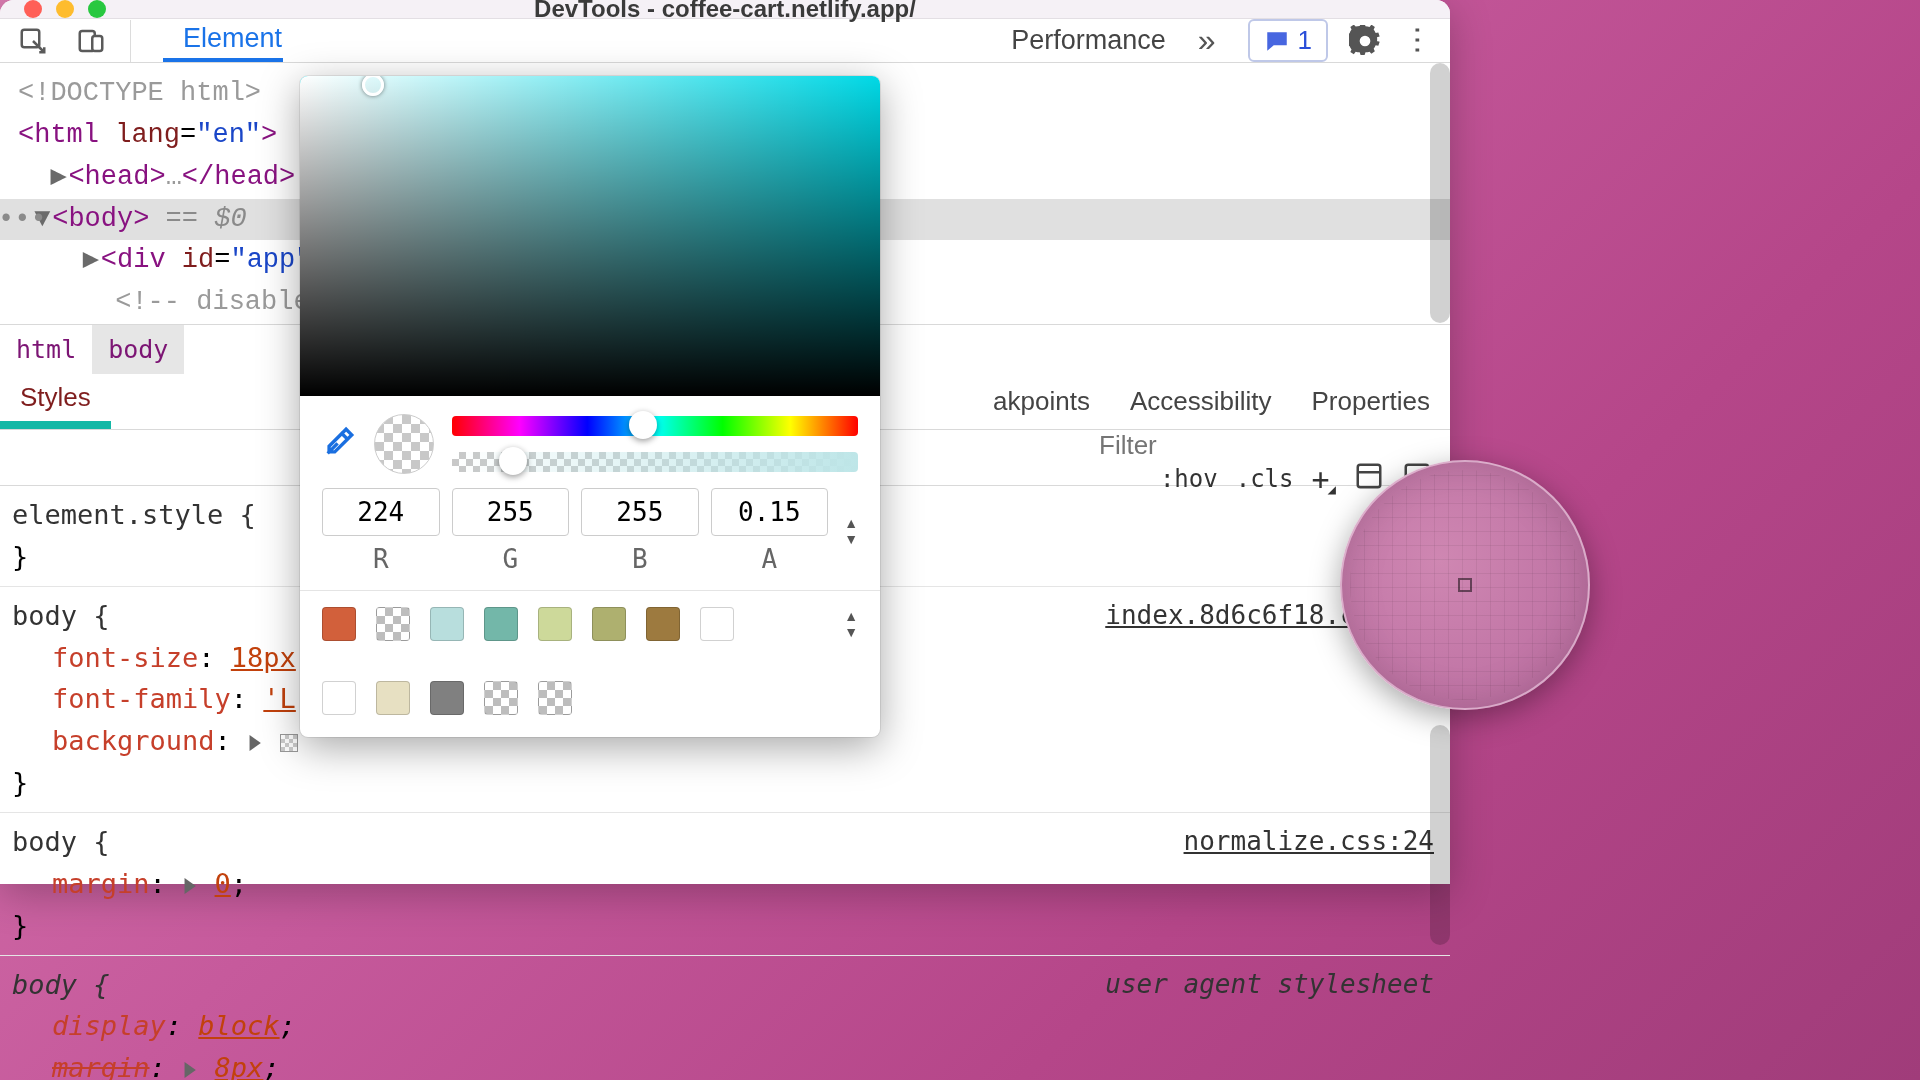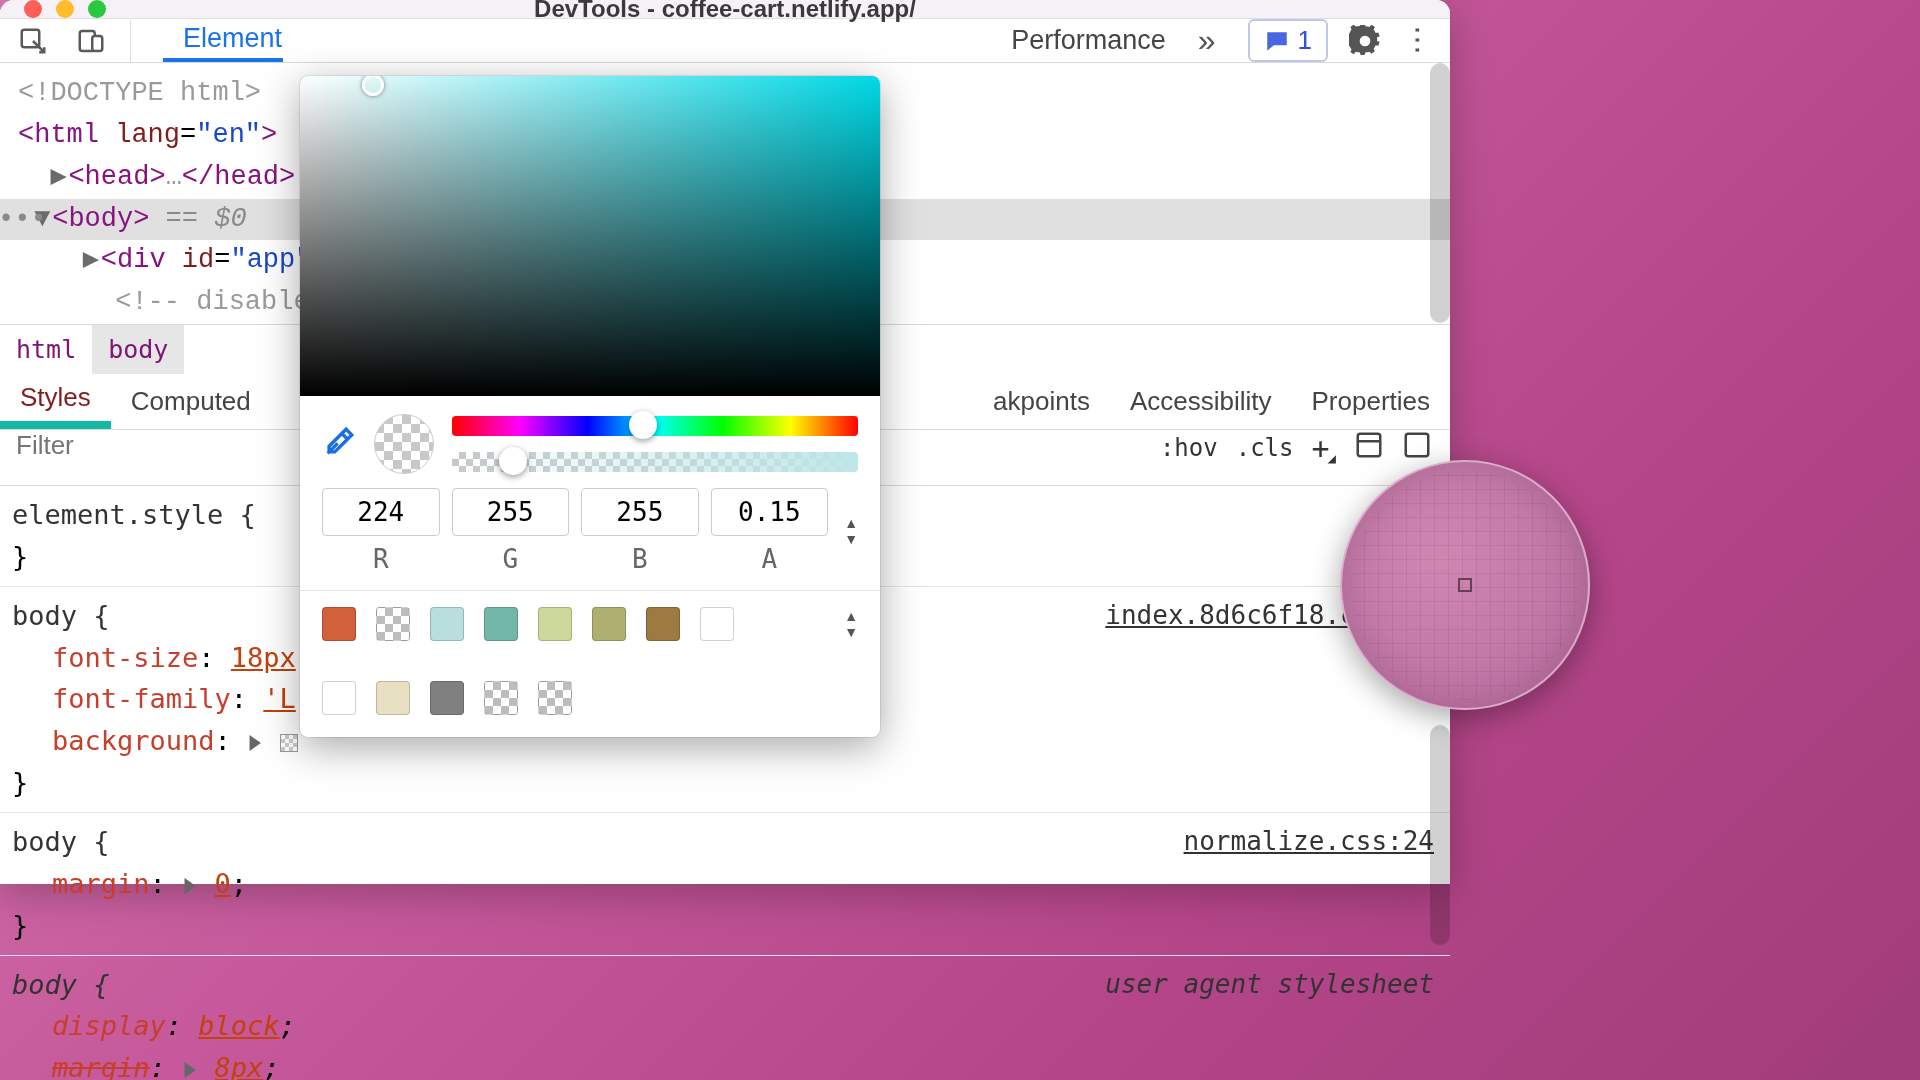--- a/index.html
+++ b/index.html
@@ -50,21 +50,21 @@
 
 .breadcrumb { border-top:1px solid #d9d9d9; display:flex; font-family:Menlo,monospace; font-size:25px; }
 .crumb { padding:10px 16px; color:#7c1574; }
 .crumb.sel { background:#e6e6e6; }
 
 .styles-tabs { display:flex; height:56px; border-bottom:1px solid #d9d9d9; align-items:center; font-size:26px; }
 .stab { padding:0 20px; height:100%; display:flex; align-items:center; color:#444; cursor:pointer; }
 .stab.active { border-bottom:8px solid #14b8a6; color:#7f1d1d; }
 .stab.cut { overflow:hidden; }
 
-.filter-row { display:flex; align-items:flex-start; border-bottom:1px solid #d9d9d9; height:56px; }
+.filter-row { display:flex; align-items:flex-end; border-bottom:1px solid #d9d9d9; height:56px;flex-direction:column; }
 .filter-input { flex:1; border:none; font-size:26px; padding:0 16px; outline:none; color:#888; }
 .filter-tools { display:flex; align-items:center; gap:18px; padding:0 18px; font-family:Menlo,monospace; color:#333; font-size:24px; }
 .ft-btn { cursor:pointer; }
 .plus-ctr{position:relative;display:inline-flex;align-items:flex-end;}
 .plus-ctr .caret{font-size:14px;margin-left:-2px;}
 
 .rules { font-family:Menlo,Consolas,monospace; font-size:27px; line-height:1.55; }
 .rule { border-bottom:1px solid #e5e5e5; padding:8px 16px 8px 12px; position:relative; }
 .rule .src { position:absolute; right:16px; top:8px; text-decoration:underline; color:#333; font-size:26px; }
 .rule .src.ua { font-style:italic; text-decoration:none; }
@@ -194,21 +194,20 @@
         <div class="line">      <span class="gray">&lt;!-- disable</span><span style="display:inline-block;width:520px"></span><span class="gray">&gt;</span></div>
       </div>
 
       <div class="breadcrumb">
         <div class="crumb">html</div>
         <div class="crumb sel">body</div>
       </div>
 
       <div class="styles-tabs">
         <div class="stab active">Styles</div>
-        <div class="stab cut" style="width:160px">Computed</div>
         <div style="flex:1"></div>
         <div class="stab">akpoints</div>
         <div class="stab">Accessibility</div>
         <div class="stab">Properties</div>
       </div>
 
       <div class="filter-row">
         <input class="filter-input" placeholder="Filter" style="">
         <div class="filter-tools">
           <span class="ft-btn">:hov</span>

